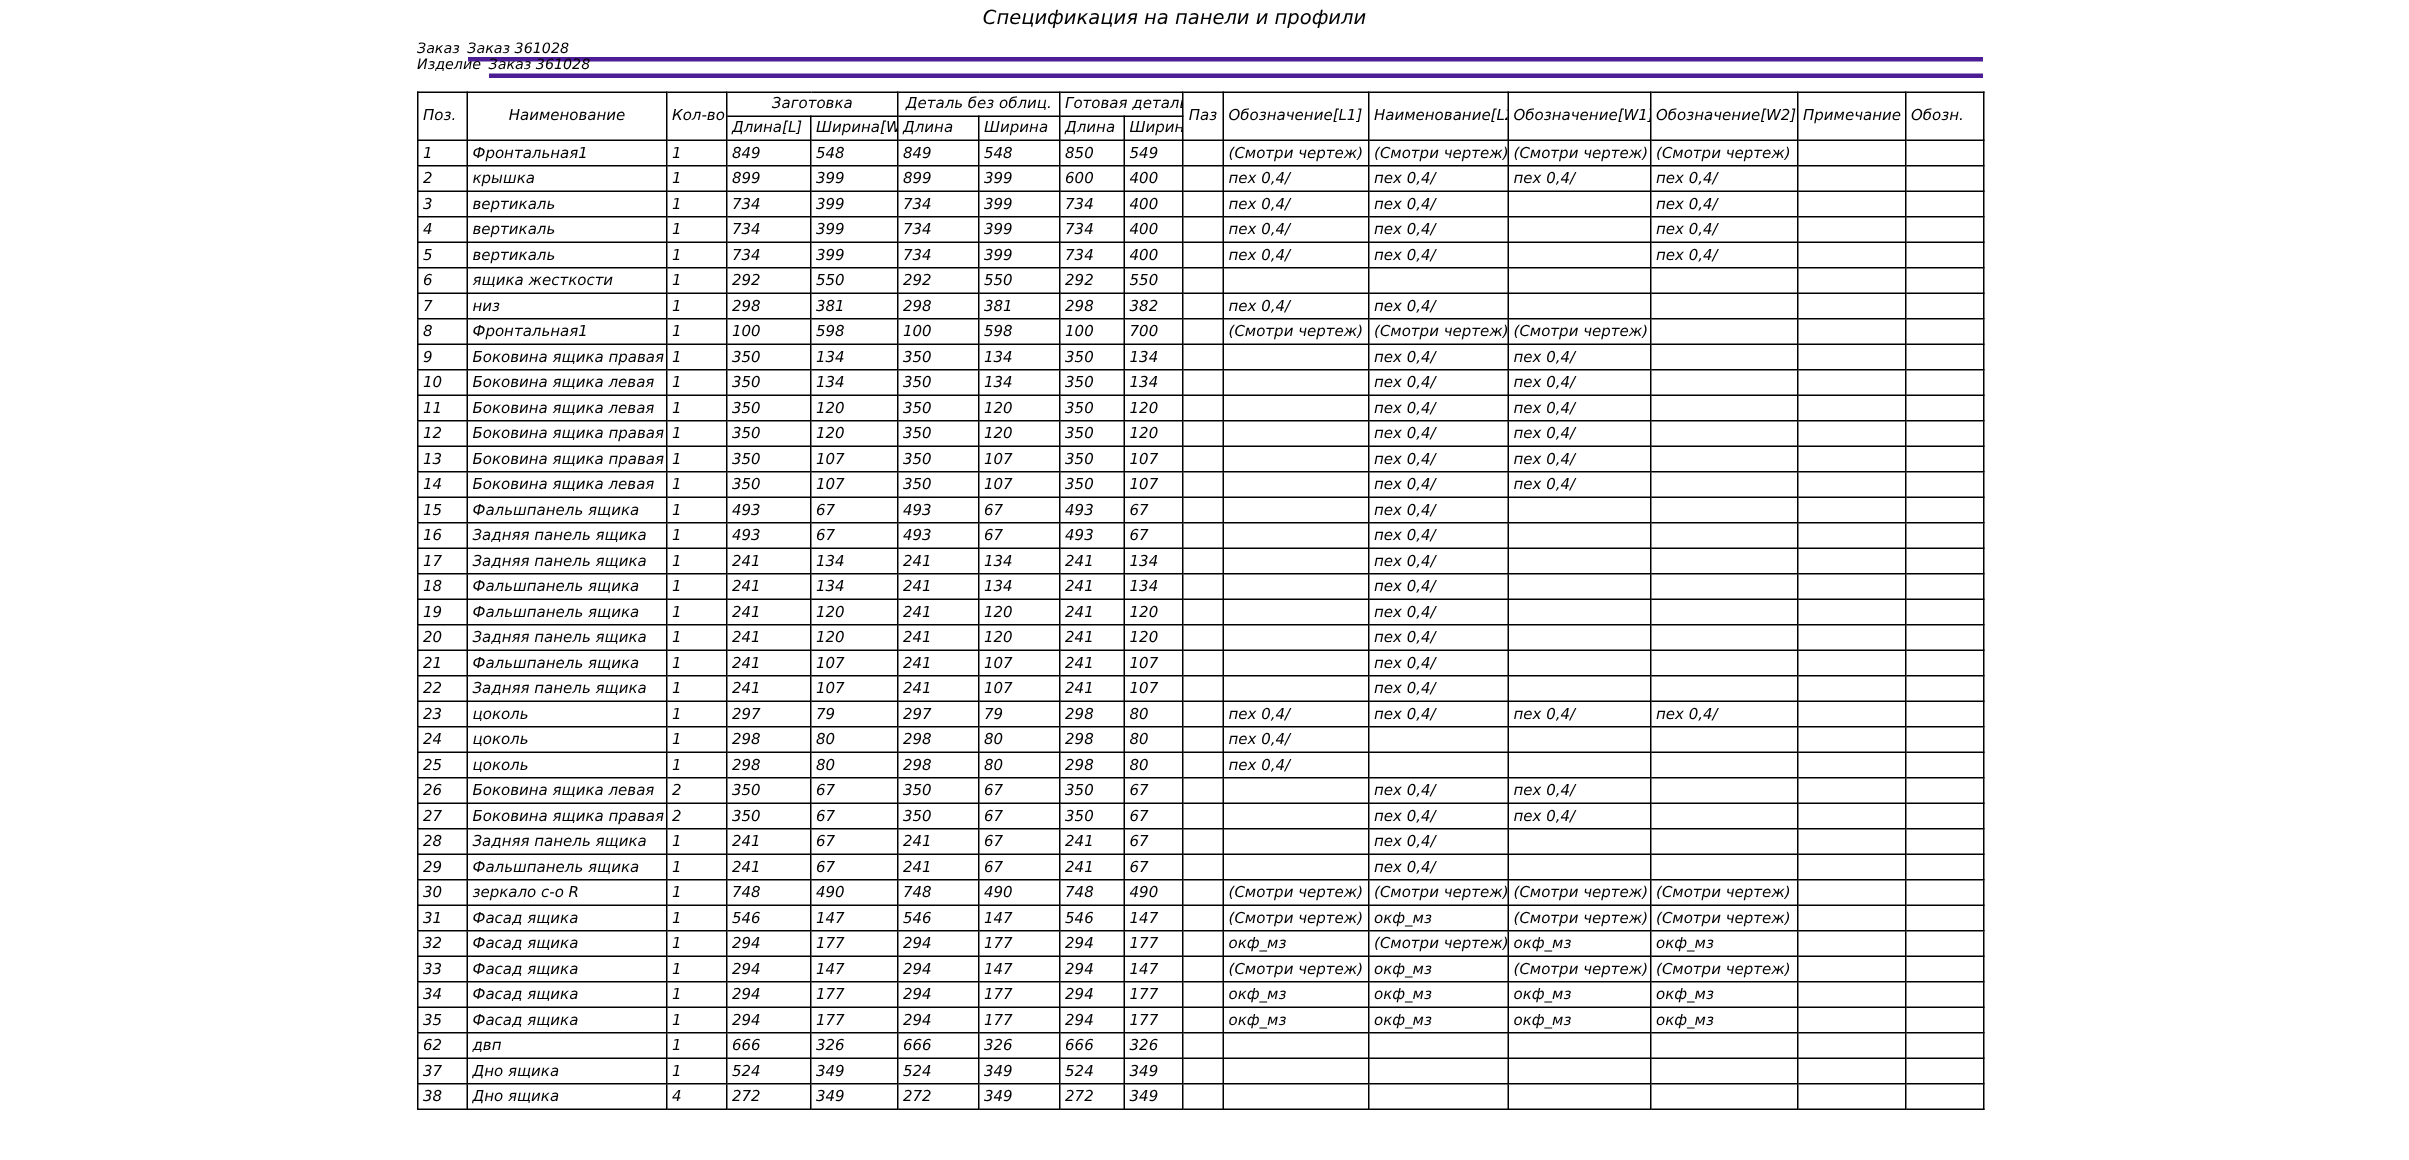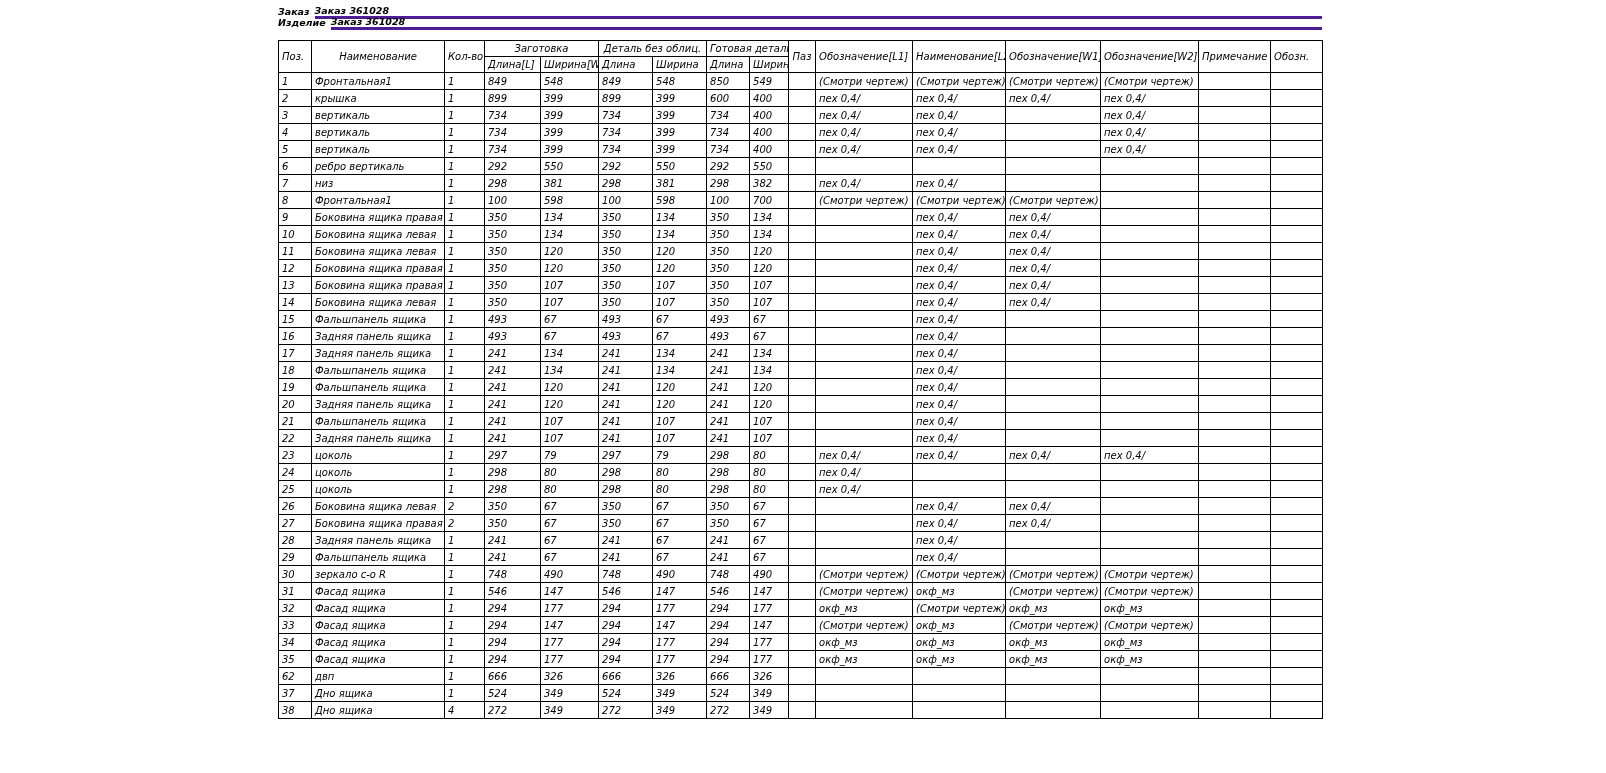--- a/index.html
+++ b/index.html
@@ -20,25 +20,24 @@
     margin-top: 5px;
     padding-right: 34px;
     text-align: center;
     font-size: 13px;
     line-height: 16px;
     white-space: nowrap;
   }
   .fields { margin-top: 6px; }
   .field-row {
     display: flex;
-    align-items: center;
+    align-items: flex-start;
     height: 11px;
     font-size: 9.5px;
     line-height: 11px;
-    font-weight: bold;
   }
   .field-label { padding-right: 5px; white-space: nowrap; }
   .field-value {
     flex: 1;
     border-bottom: 3px solid #4c1d95;
     white-space: nowrap;
     padding-right: 2px;
   }
   table.spec {
     margin-top: 12px;
@@ -59,20 +58,21 @@
   }
   table.spec thead th { height: 15px; }
   table.spec tbody td { height: 16px; }
   table.spec th.center { text-align: center; }
 </style>
 </head>
 <body>
 
 <div class="content">
 
+  <div class="doc-title">Спецификация на панели и профили</div>
 
   <div class="fields">
     <div class="field-row">
       <span class="field-label">Заказ</span>
       <span class="field-value">Заказ 361028</span>
     </div>
     <div class="field-row">
       <span class="field-label">Изделие</span>
       <span class="field-value">Заказ 361028</span>
     </div>
@@ -208,21 +208,21 @@
           <td></td>
           <td>пех 0,4/</td>
           <td>пех 0,4/</td>
           <td></td>
           <td>пех 0,4/</td>
           <td></td>
           <td></td>
         </tr>
         <tr>
           <td>6</td>
-          <td>ребро вертикаль</td>
+          <td>ящика жесткости</td>
           <td>1</td>
           <td>292</td>
           <td>550</td>
           <td>292</td>
           <td>550</td>
           <td>292</td>
           <td>550</td>
           <td></td>
           <td></td>
           <td></td>

